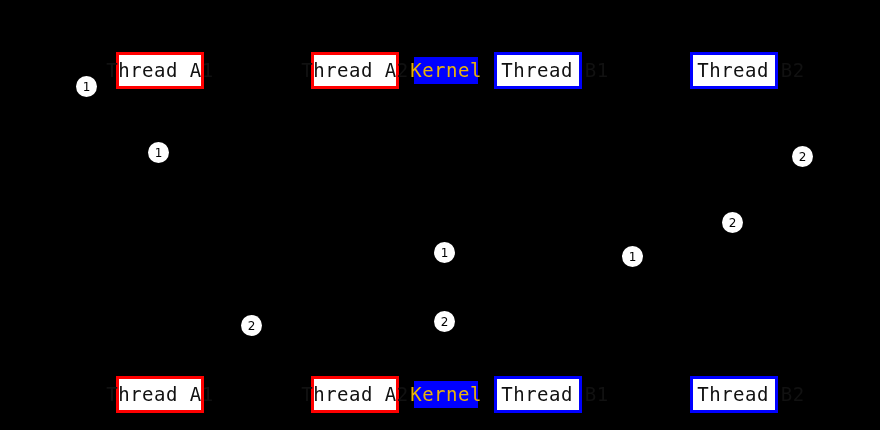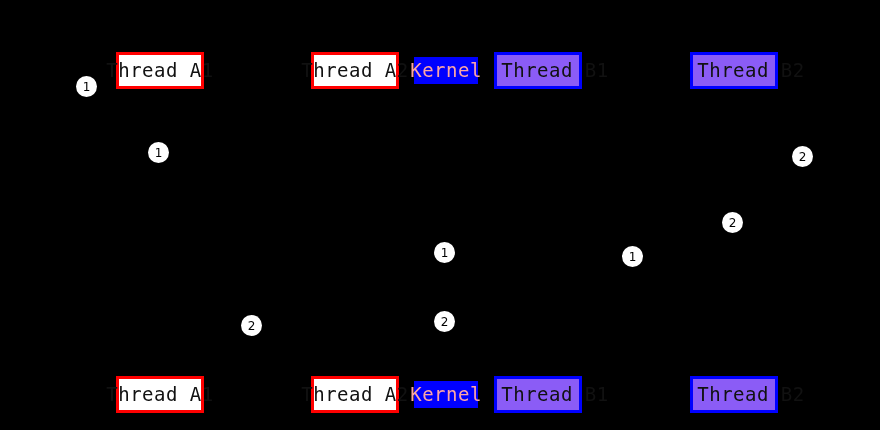--- a/index.html
+++ b/index.html
@@ -32,28 +32,28 @@
     justify-content: center;
     white-space: nowrap;
   }
   .lifeline-box.style-red {
     border: 3px solid #ff0000;
     background: #ffffff;
     color: #111111;
   }
   .lifeline-box.style-blue {
     border: 3px solid #0000ff;
-    background: #8b5cf6;
+    background: #ffffff;
     color: #111111;
     padding-left: 34px;
   }
   .lifeline-box.style-solid-blue {
     border: 0 solid #0000ff;
     background: #0000ff;
-    color: #fca5a5;
+    color: #eab308;
     text-align: center;
   }
   
   .lifeline-line {
     position: absolute;
     width: 1px;
     background: #000000;
   }
   
   .message-arrow {

